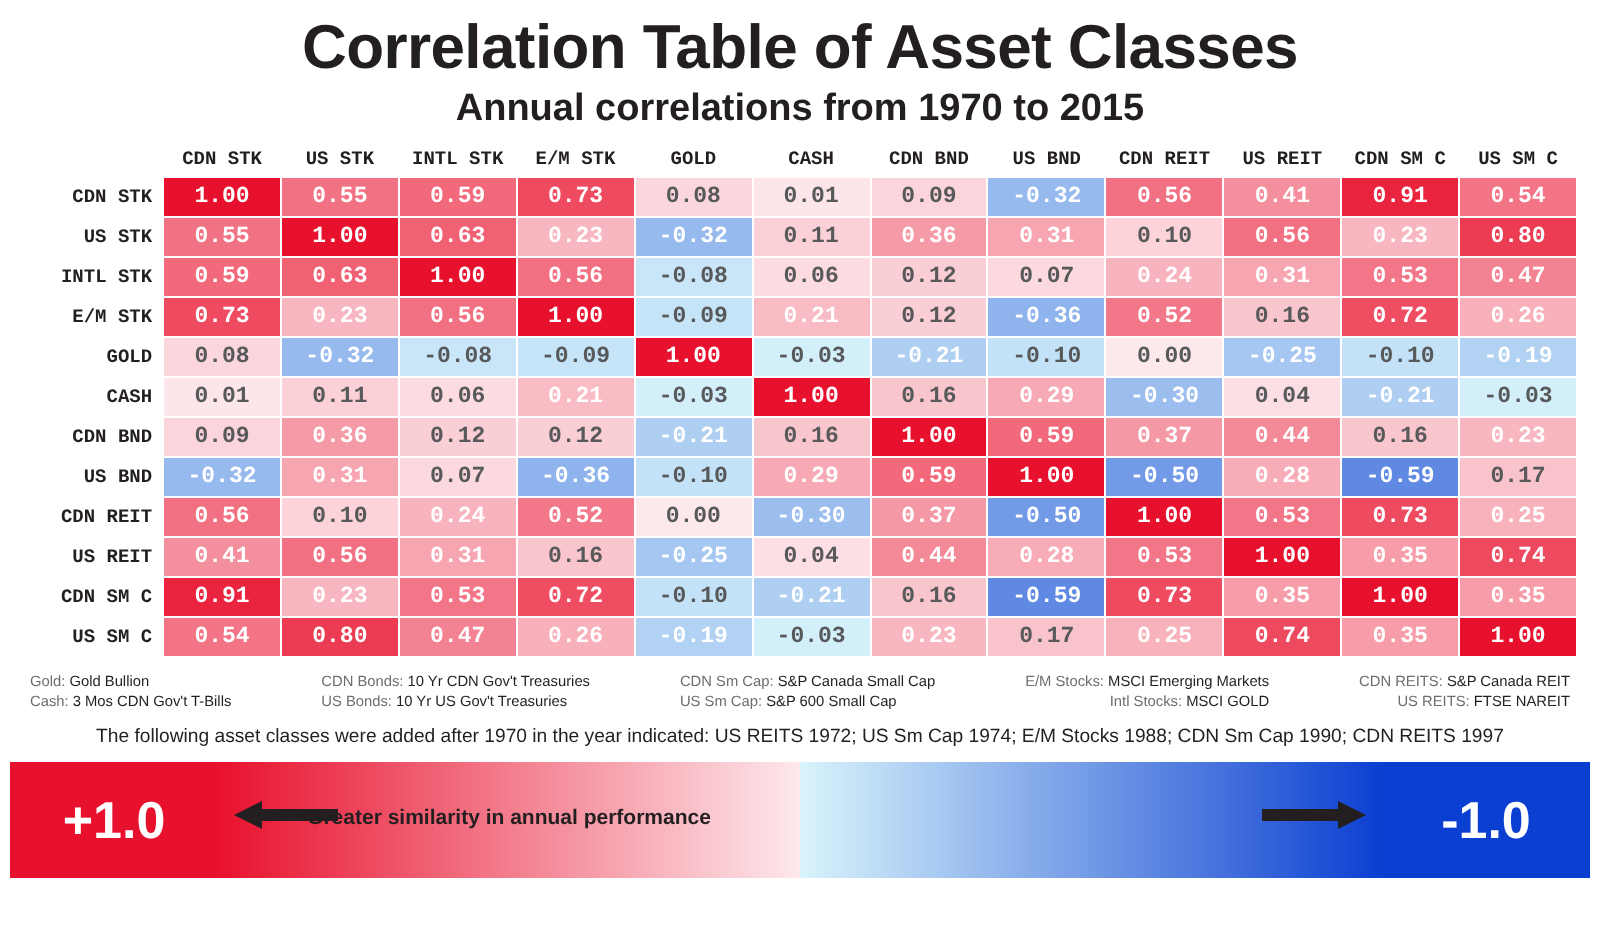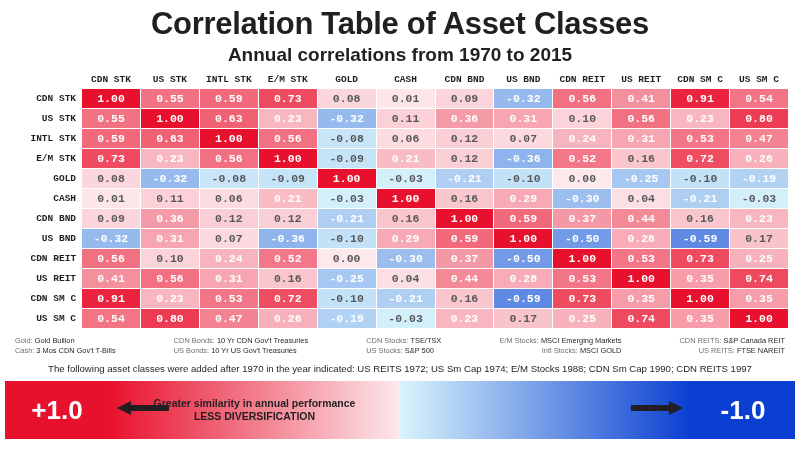--- a/index.html
+++ b/index.html
@@ -360,22 +360,22 @@
   <div class="notes">
     <div class="col">
         <div><span class="lbl">Gold:</span><span> Gold Bullion</span></div>
         <div><span class="lbl">Cash:</span><span> 3 Mos CDN Gov't T-Bills</span></div>
       </div>
     <div class="col">
         <div><span class="lbl">CDN Bonds:</span><span> 10 Yr CDN Gov't Treasuries</span></div>
         <div><span class="lbl">US Bonds:</span><span> 10 Yr US Gov't Treasuries</span></div>
       </div>
     <div class="col">
-        <div><span class="lbl">CDN Stocks:</span><span> TSE/TSX</span></div>
-        <div><span class="lbl">US Stocks:</span><span> S&amp;P 500</span></div>
+        <div><span class="lbl">CDN Sm Cap:</span><span> S&amp;P Canada Small Cap</span></div>
+        <div><span class="lbl">US Sm Cap:</span><span> S&amp;P 600 Small Cap</span></div>
       </div>
     <div class="col r">
         <div><span class="lbl">E/M Stocks:</span><span> MSCI Emerging Markets</span></div>
         <div><span class="lbl">Intl Stocks:</span><span> MSCI GOLD</span></div>
       </div>
     <div class="col r">
         <div><span class="lbl">CDN REITS:</span><span> S&amp;P Canada REIT</span></div>
         <div><span class="lbl">US REITS:</span><span> FTSE NAREIT</span></div>
       </div>
   </div>
@@ -384,21 +384,20 @@
 
   <div class="legend">
     <div class="endcap left">+1.0</div>
     <div class="grad warm">
       <div class="arrowwrap-left">
         <svg width="52" height="14" viewBox="0 0 52 14" aria-hidden="true">
           <polygon points="0,7 14,0 14,4 52,4 52,10 14,10 14,14" fill="#231f20"></polygon>
         </svg>
       </div>
       <div class="l1">Greater similarity in annual performance</div>
-      <div class="l2">LESS DIVERSIFICATION</div>
     </div>
     <div class="grad cool">
       <div class="arrowwrap-right">
         <svg width="52" height="14" viewBox="0 0 52 14" aria-hidden="true">
           <polygon points="52,7 38,0 38,4 0,4 0,10 38,10 38,14" fill="#231f20"></polygon>
         </svg>
       </div>
     </div>
     <div class="endcap right">-1.0</div>
   </div>

